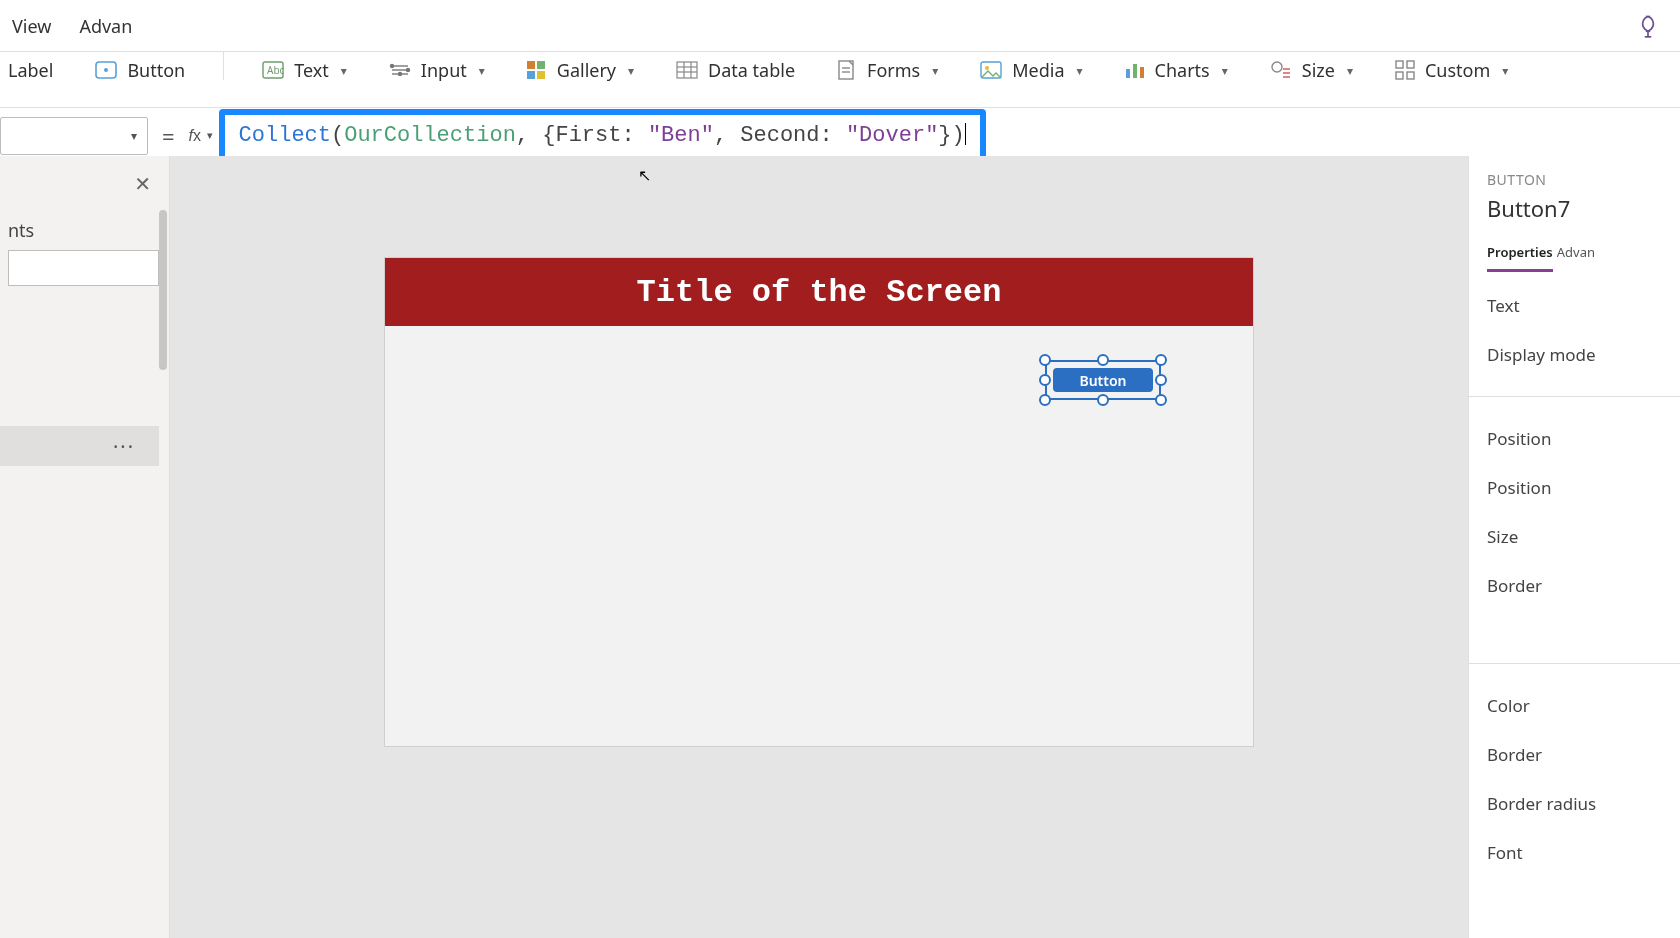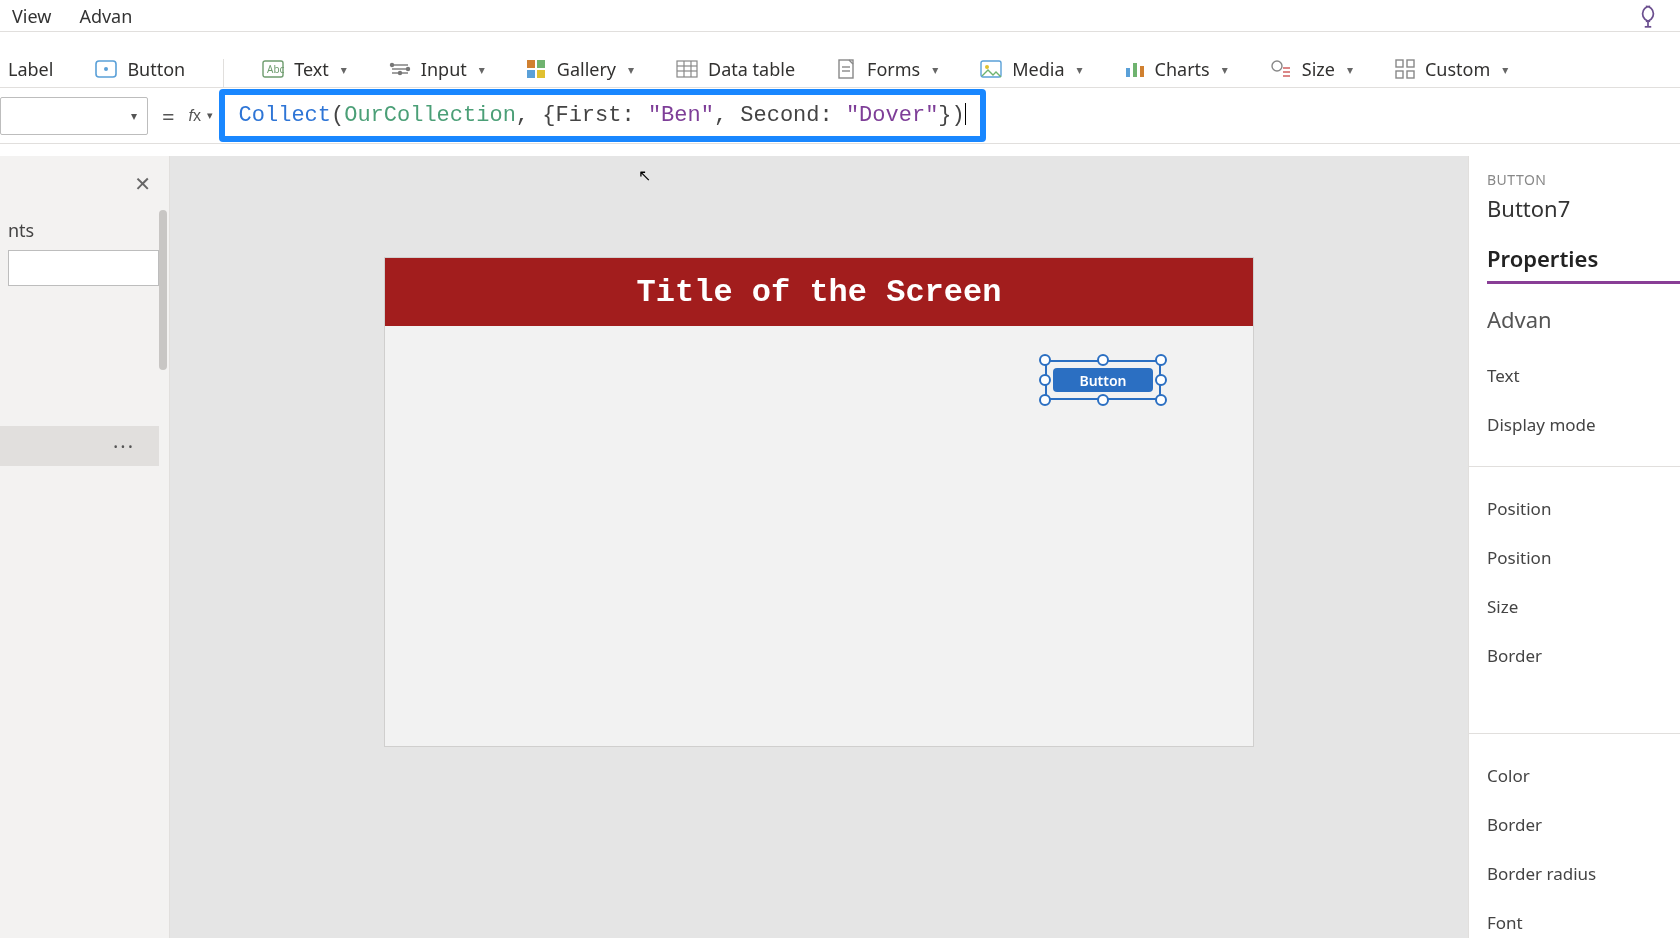--- a/index.html
+++ b/index.html
@@ -1,38 +1,38 @@
 <!DOCTYPE html>
 <html><head>
 <meta charset="utf-8">
 <style>
   * { box-sizing: border-box; margin: 0; padding: 0; }
   html, body { width: 100%; height: 100%; font-family: "Segoe UI", system-ui, sans-serif; background: #fff; color: #323130; }
   body { width: 1680px; height: 938px; overflow: hidden; position: relative; }
 
   
   .menubar {
-    height: 32px;
+    height: 52px;
     display: flex;
     align-items: center;
     padding: 0 12px;
     border-bottom: 1px solid #e1dfdd;
     font-size: 18px;
     color: #333;
   }
   .menubar .menu-left { display: flex; gap: 28px; }
   .menubar .spacer { flex: 1; }
   .menubar .app-status { color: #444; margin-right: 10px; }
   .menubar .top-icon { width: 40px; display: flex; justify-content: center; }
 
   
   .ribbon {
     height: 56px;
     display: flex;
-    align-items: flex-end;
+    align-items: flex-start;
     gap: 34px;
     padding: 0 0 0 0;
     border-bottom: 1px solid #e1dfdd;
     font-size: 18px;
     color: #323130;
   }
   .ribbon .ribbon-item {
     display: flex;
     align-items: center;
     gap: 10px;
@@ -199,21 +199,21 @@
   
   .right-panel {
     width: 212px;
     border-left: 1px solid #e1dfdd;
     background: #fff;
     padding: 14px 0 0 18px;
     overflow: hidden;
   }
   .rp-type { font-size: 14px; color: #888; letter-spacing: 0.5px; }
   .rp-name { font-size: 22px; color: #333; margin-top: 4px; }
-  .rp-tabs { display: flex; gap: 20px; margin-top: 20px; font-size: 22px; flex-direction: column; }
+  .rp-tabs { display: flex; gap: 4px; margin-top: 20px; font-size: 13px; }
   .rp-tab { padding-bottom: 8px; color: #555; cursor: pointer; }
   .rp-tab.active { color: #222; font-weight: 600; border-bottom: 3px solid #893e96; }
   .rp-list { margin-top: 22px; display: flex; flex-direction: column; gap: 26px; font-size: 17px; color: #444; }
   .rp-sep { height: 1px; background: #e1dfdd; margin: 4px 0 4px -18px; }
 </style>
 </head>
 <body>
 
 <div class="menubar">
   <div class="menu-left">

